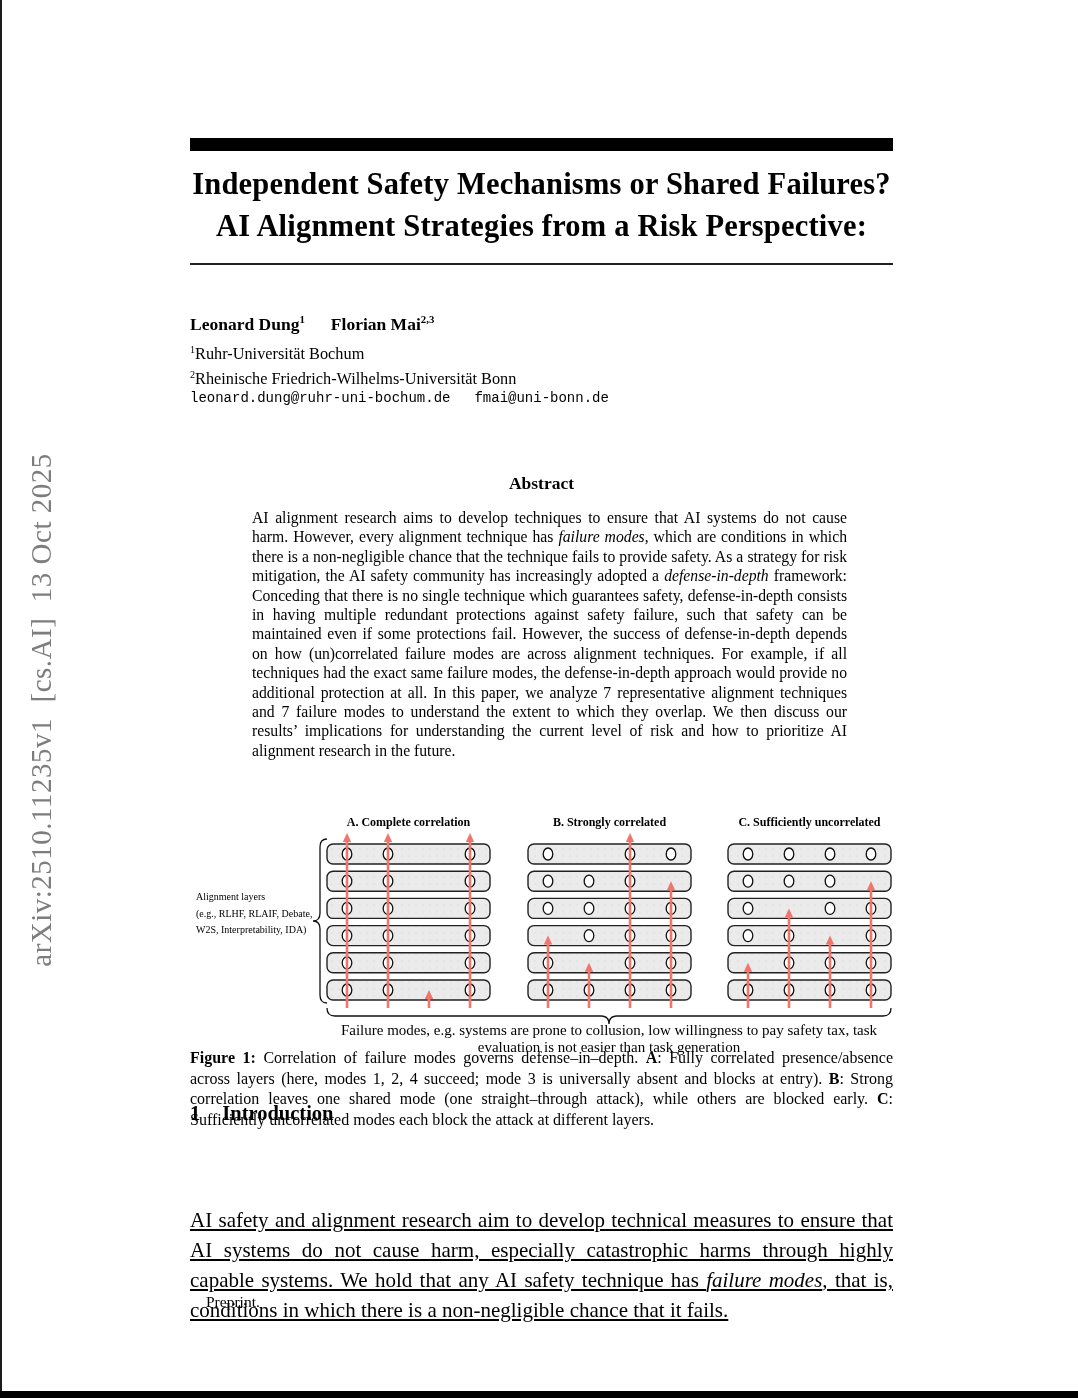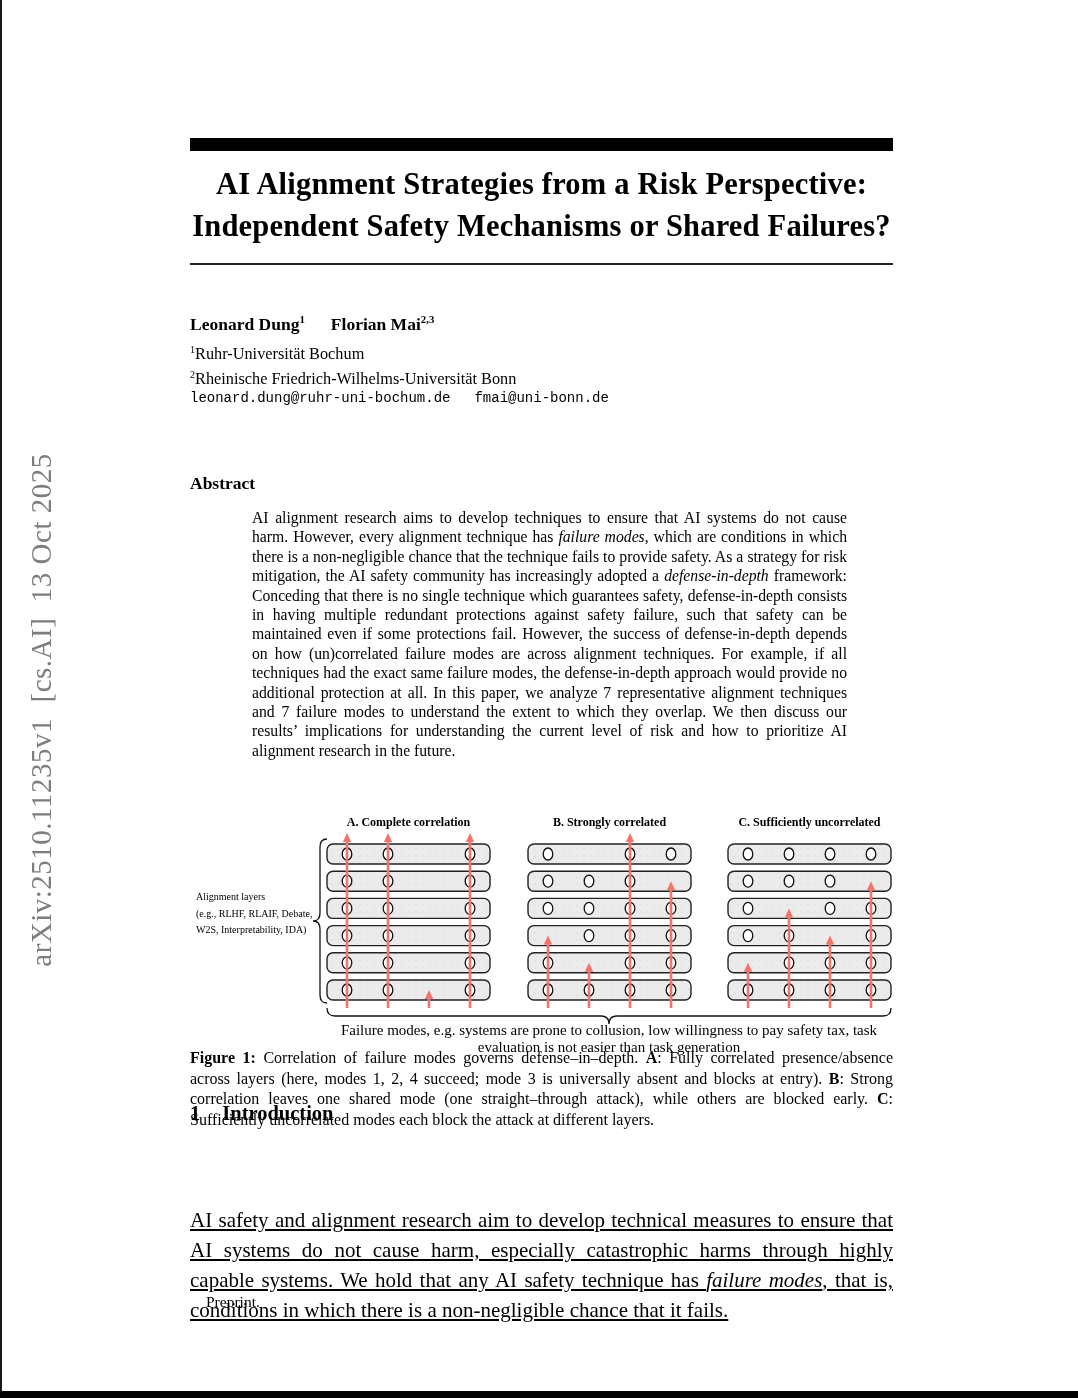--- a/index.html
+++ b/index.html
@@ -20,21 +20,21 @@
   .title-rule { left:190px; top:263px; width:703px; height:2px; background:#222; }
 
   .authors-block { left:190px; top:313px; width:703px; text-align:left; }
   .author-line { font-size:17.5px; font-weight:bold; }
   .author + .author { margin-left:26px; }
   .affil-lines { margin-top:4px; font-size:16.3px; line-height:21px; }
   sup { font-size:0.62em; }
   .email-line { margin-top:0; font-family:"Liberation Mono","DejaVu Sans Mono",monospace; font-size:14px; }
   .email + .email { margin-left:24px; }
 
-  .abstract-heading { left:190px; top:473px; width:703px; text-align:left; font-size:17.5px; font-weight:bold; }
+  .abstract-heading { left:190px; top:473px; width:703px; text-align:center; font-size:17.5px; font-weight:bold; }
   .abstract-body { left:252px; top:508px; width:595px; text-align:justify;
                    font-size:15.7px; line-height:19.4px; }
   .em { font-style:italic; }
   .b { font-weight:bold; }
 
   .figure-wrap { left:190px; top:805px; width:703px; height:240px; }
   .figure-wrap svg { position:absolute; left:0; top:0; }
   .panel-title { position:absolute; top:10px; width:213px; text-align:center;
                  font-size:12px; font-weight:bold; }
   .fig-left-label { position:absolute; left:6px; top:84px; width:120px;
@@ -56,22 +56,22 @@
 
 <div class="page">
 
   <div class="abs left-border"></div>
   <div class="abs bottom-bar"></div>
 
   <div class="abs arxiv-stamp">arXiv:2510.11235v1  [cs.AI]  13 Oct 2025</div>
 
   <div class="abs title-bar"></div>
   <div class="abs paper-title">
+    <div>Independent Safety Mechanisms or Shared Failures?</div>
     <div>AI Alignment Strategies from a Risk Perspective:</div>
-    <div>Independent Safety Mechanisms or Shared Failures?</div>
   </div>
   <div class="abs title-rule"></div>
 
   <div class="abs authors-block">
     <div class="author-line">
       <span class="author"><span>Leonard Dung</span><sup>1</sup></span><span class="author"><span>Florian Mai</span><sup>2,3</sup></span>
     </div>
     <div class="affil-lines">
       <div><sup>1</sup><span>Ruhr-Universität Bochum</span></div>
       <div><sup>2</sup><span>Rheinische Friedrich-Wilhelms-Universität Bonn</span></div>

